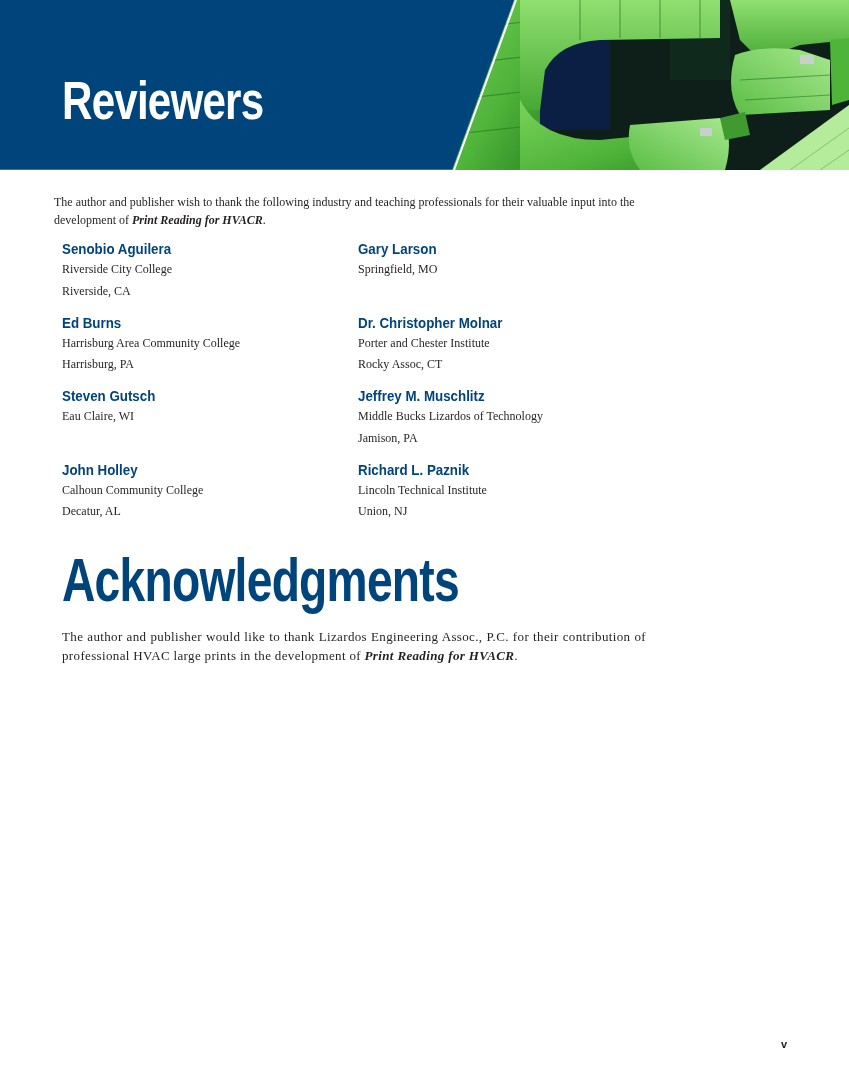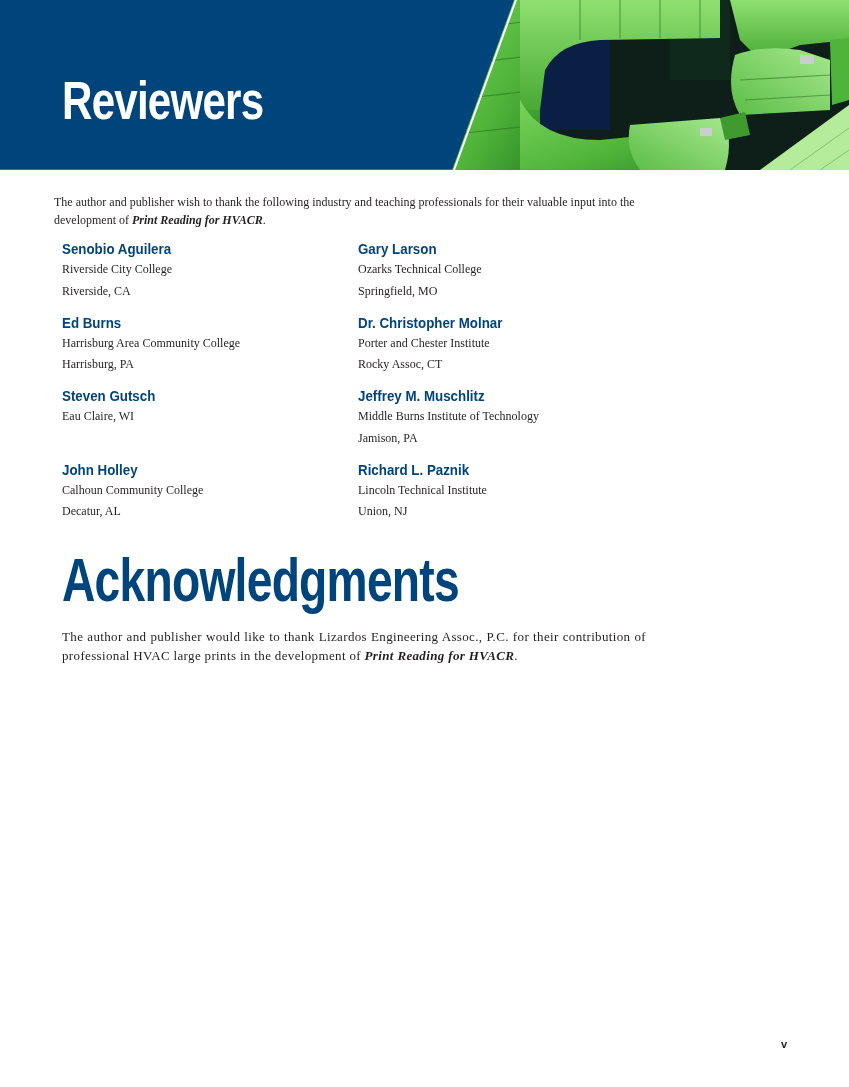--- a/index.html
+++ b/index.html
@@ -209,40 +209,39 @@
 <p class="intro"><span>The author and publisher wish to thank the following industry and teaching professionals for their valuable input into the development of </span><em>Print Reading for HVACR</em><span>.</span></p>
 
 <div class="reviewers">
   <div class="reviewer">
     <div class="reviewer-name">Senobio Aguilera</div>
     <div class="reviewer-line">Riverside City College</div>
     <div class="reviewer-line">Riverside, CA</div>
   </div>
   <div class="reviewer">
     <div class="reviewer-name">Gary Larson</div>
-    <div class="reviewer-line">Ozarks Technical College</div>
     <div class="reviewer-line">Springfield, MO</div>
   </div>
   <div class="reviewer">
     <div class="reviewer-name">Ed Burns</div>
     <div class="reviewer-line">Harrisburg Area Community College</div>
     <div class="reviewer-line">Harrisburg, PA</div>
   </div>
   <div class="reviewer">
     <div class="reviewer-name">Dr. Christopher Molnar</div>
     <div class="reviewer-line">Porter and Chester Institute</div>
     <div class="reviewer-line">Rocky Assoc, CT</div>
   </div>
   <div class="reviewer">
     <div class="reviewer-name">Steven Gutsch</div>
     <div class="reviewer-line">Eau Claire, WI</div>
   </div>
   <div class="reviewer">
     <div class="reviewer-name">Jeffrey M. Muschlitz</div>
-    <div class="reviewer-line">Middle Burns Institute of Technology</div>
+    <div class="reviewer-line">Middle Bucks Lizardos of Technology</div>
     <div class="reviewer-line">Jamison, PA</div>
   </div>
   <div class="reviewer">
     <div class="reviewer-name">John Holley</div>
     <div class="reviewer-line">Calhoun Community College</div>
     <div class="reviewer-line">Decatur, AL</div>
   </div>
   <div class="reviewer">
     <div class="reviewer-name">Richard L. Paznik</div>
     <div class="reviewer-line">Lincoln Technical Institute</div>

